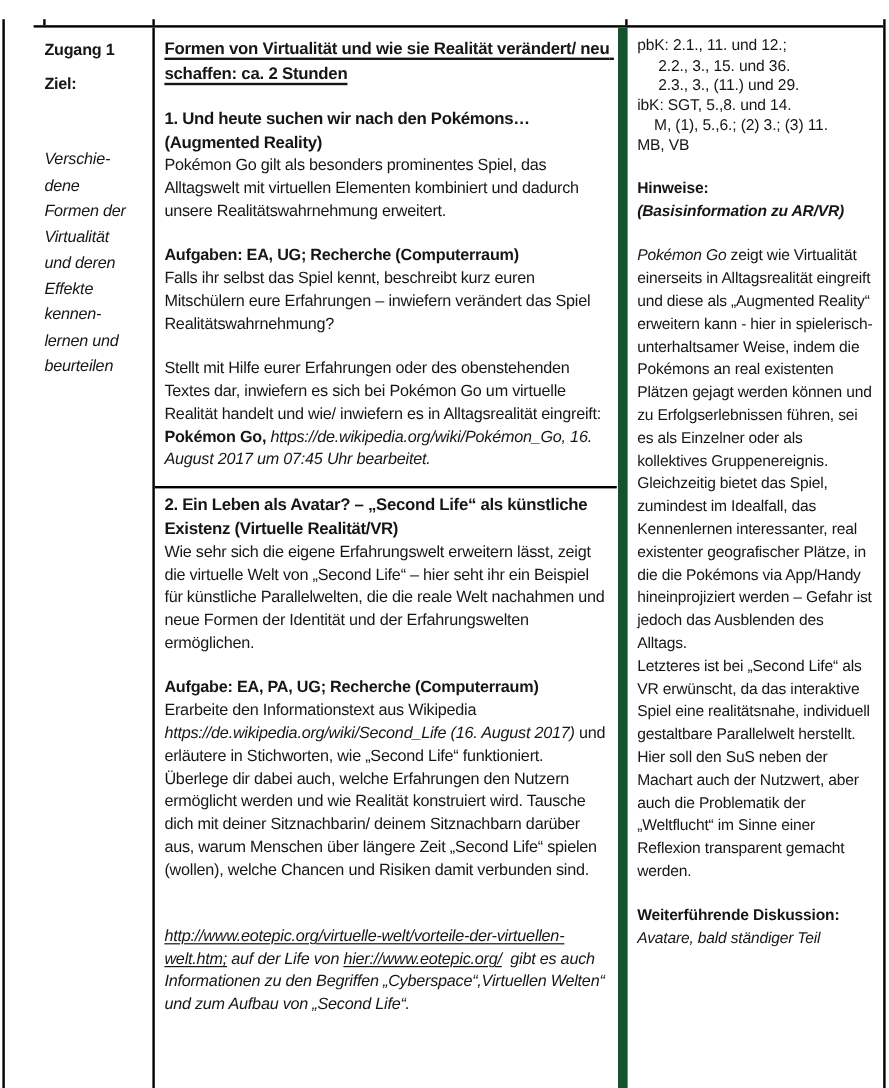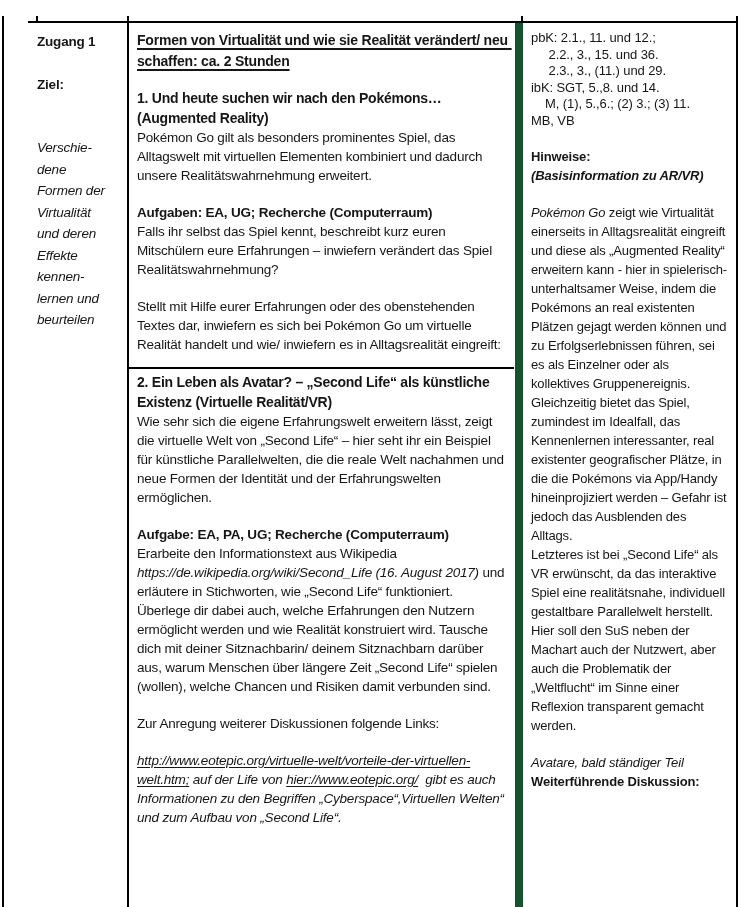--- a/index.html
+++ b/index.html
@@ -33,21 +33,21 @@
   }
   .col-notes{
     flex:1;
     padding:7px 8px 6px 8px;
     font-size:13px; line-height:19px; letter-spacing:-0.15px;
   }
 
   .b{ font-weight:bold; }
   .i{ font-style:italic;margin-top:42px; }
   .prelines{ white-space:pre-line; }
-  .goal{ margin-top:21px; }
+  .goal{ margin-top:6px; }
 
   .blk{ margin:0; }
   .blk span{ white-space:pre-wrap; }
   .spacer{ width:100%; }
   .divider{ border-top:2px solid #000; margin:0 -5px 0 -8px; height:0; }
 
   .r-n{ }
   .r-b{ font-weight:bold;margin-top:24px; }
   .r-i{ font-style:italic; }
   .r-bi{ font-weight:bold; font-style:italic; }
@@ -88,50 +88,50 @@
     <div class="col col-content" id="content-col">
         <div class="blk title"><span class="r-bu">Formen von Virtualität und wie sie Realität verändert/ neu schaffen: ca. 2 Stunden</span></div>
         <div class="spacer" style="height: 16px;"></div>
         <div class="blk heading"><span class="r-b">1. Und heute suchen wir nach den Pokémons… (Augmented Reality)</span></div>
         <div class="blk "><span class="r-n">Pokémon Go gilt als besonders prominentes Spiel, das Alltagswelt mit virtuellen Elementen kombiniert und dadurch unsere Realitätswahrnehmung erweitert.</span></div>
         <div class="spacer" style="height: 18px;"></div>
         <div class="blk "><span class="r-b">Aufgaben: EA, UG; Recherche (Computerraum)</span></div>
         <div class="blk "><span class="r-n">Falls ihr selbst das Spiel kennt, beschreibt kurz euren Mitschülern eure Erfahrungen – inwiefern verändert das Spiel Realitätswahrnehmung?</span></div>
         <div class="spacer" style="height: 18px;"></div>
         <div class="blk "><span class="r-n">Stellt mit Hilfe eurer Erfahrungen oder des obenstehenden Textes dar, inwiefern es sich bei Pokémon Go um virtuelle Realität handelt und wie/ inwiefern es in Alltagsrealität eingreift:</span></div>
+        <div class="blk "><span class="r-b">Pokémon Go, </span><span class="r-i">https://de.wikipedia.org/wiki/Pokémon_Go, 16. August 2017 um 07:45 Uhr bearbeitet.</span></div>
         <div class="spacer" style="height: 13px;"></div>
         <div class="divider"></div>
         <div class="spacer" style="height: 3px;"></div>
         <div class="blk heading"><span class="r-b">2. Ein Leben als Avatar? – „Second Life“ als künstliche Existenz (Virtuelle Realität/VR)</span></div>
         <div class="blk "><span class="r-n">Wie sehr sich die eigene Erfahrungswelt erweitern lässt, zeigt die virtuelle Welt von „Second Life“ – hier seht ihr ein Beispiel für künstliche Parallelwelten, die die reale Welt nachahmen und neue Formen der Identität und der Erfahrungswelten ermöglichen.</span></div>
         <div class="spacer" style="height: 18px;"></div>
         <div class="blk "><span class="r-b">Aufgabe: EA, PA, UG; Recherche (Computerraum)</span></div>
         <div class="blk "><span class="r-n">Erarbeite den Informationstext aus Wikipedia </span><span class="r-i">https://de.wikipedia.org/wiki/Second_Life (16. August 2017)</span><span class="r-n"> und erläutere in Stichworten, wie „Second Life“ funktioniert. Überlege dir dabei auch, welche Erfahrungen den Nutzern ermöglicht werden und wie Realität konstruiert wird. Tausche dich mit deiner Sitznachbarin/ deinem Sitznachbarn darüber aus, warum Menschen über längere Zeit „Second Life“ spielen (wollen), welche Chancen und Risiken damit verbunden sind.</span></div>
         <div class="spacer" style="height: 18px;"></div>
-        <div class="blk "><span class="r-n">Zur Anregung weiterer Diskussionen folgende Links:</span></div>
         <div class="spacer" style="height: 18px;"></div>
         <div class="blk "><span class="r-li">http://www.eotepic.org/virtuelle-welt/vorteile-der-virtuellen-welt.htm;</span><span class="r-i"> auf der Life von </span><span class="r-li">hier://www.eotepic.org/</span><span class="r-i">  gibt es auch Informationen zu den Begriffen „Cyberspace“,Virtuellen Welten“ und zum Aufbau von „Second Life“.</span></div>
       </div>
 
     <div class="col col-notes" id="notes-col">
         <div class="blk codes"><span class="r-n">pbK: 2.1., 11. und 12.;
 &nbsp;&nbsp;&nbsp;&nbsp;&nbsp;2.2., 3., 15. und 36.
 &nbsp;&nbsp;&nbsp;&nbsp;&nbsp;2.3., 3., (11.) und 29.
 ibK: SGT, 5.,8. und 14.
 &nbsp;&nbsp;&nbsp;&nbsp;M, (1), 5.,6.; (2) 3.; (3) 11.
 MB, VB</span></div>
         <div class="spacer" style="height: 18px;"></div>
         <div class="blk "><span class="r-b">Hinweise:</span></div>
         <div class="blk "><span class="r-bi">(Basisinformation zu AR/VR)</span></div>
         <div class="spacer" style="height: 18px;"></div>
         <div class="blk "><span class="r-i">Pokémon Go</span><span class="r-n"> zeigt wie Virtualität einerseits in Alltagsrealität eingreift und diese als „Augmented Reality“ erweitern kann - hier in spielerisch-unterhaltsamer Weise, indem die Pokémons an real existenten Plätzen gejagt werden können und zu Erfolgserlebnissen führen, sei es als Einzelner oder als kollektives Gruppenereignis. Gleichzeitig bietet das Spiel, zumindest im Idealfall, das Kennenlernen interessanter, real existenter geografischer Plätze, in die die Pokémons via App/Handy hineinprojiziert werden – Gefahr ist jedoch das Ausblenden des Alltags.
 Letzteres ist bei „Second Life“ als VR erwünscht, da das interaktive Spiel eine realitätsnahe, individuell gestaltbare Parallelwelt herstellt. Hier soll den SuS neben der Machart auch der Nutzwert, aber auch die Problematik der „Weltflucht“ im Sinne einer Reflexion transparent gemacht werden.</span></div>
         <div class="spacer" style="height: 18px;"></div>
+        <div class="blk "><span class="r-b">Weiterführende Diskussion:</span></div>
         <div class="blk "><span class="r-i">Avatare, bald ständiger Teil</span></div>
-        <div class="blk "><span class="r-b">Weiterführende Diskussion:</span></div>
       </div>
 
   </div>
 
   <div class="sliver-bottom">
     <div class="stub" style="left:99px"></div>
     <div class="stub" style="left:493px"></div>
   </div>
 
 </div>

